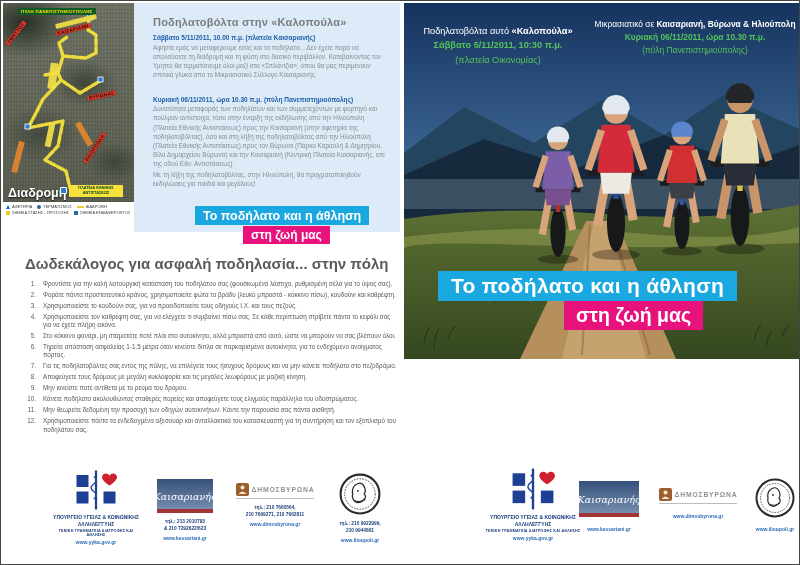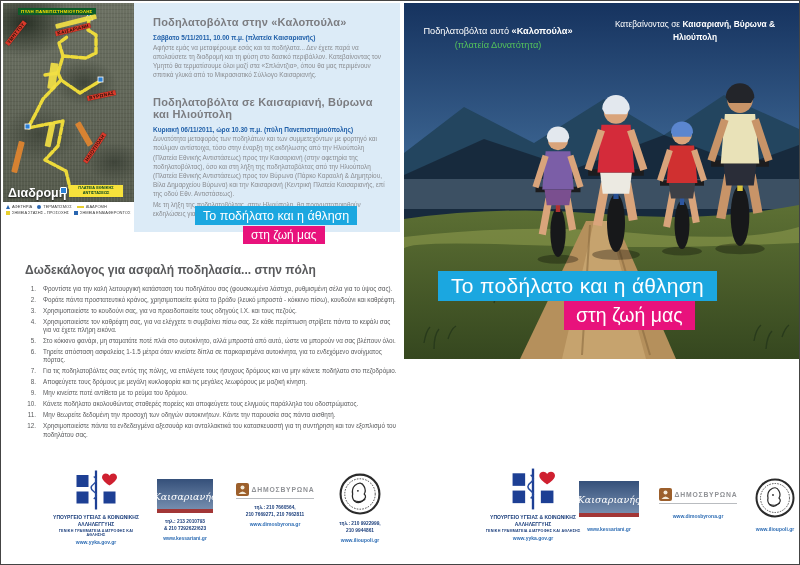--- a/index.html
+++ b/index.html
@@ -43,29 +43,29 @@
   
   #info-panel{left:133px;top:2px;width:266px;height:229px;background:#dcebf7;
        padding:13px 14px 0 19px;box-sizing:border-box;}
   .event-title{font-size:11px;font-weight:600;color:#7b7c80;margin:0 0 6px 0;letter-spacing:.2px;}
   .event-date{font-size:6.5px;font-weight:bold;color:#1f5fa9;}
   .event-body{font-size:6.4px;color:#8a8c90;line-height:1.42;margin-top:1.5px;}
   .event-note{font-size:6.4px;color:#8a8c90;line-height:1.42;margin-top:2px;}
   #event-2{margin-top:17px;}
 
   
-  .banner-cyan,.banner-magenta{color:#fff;font-weight:normal;white-space:nowrap;}
+  .banner-cyan,.banner-magenta{color:#fff;font-weight:bold;white-space:nowrap;}
   #banner-inner-1{left:194px;top:205px;background:#1ba7e0;font-size:12.5px;padding:2.5px 8px;}
   #banner-inner-2{left:242px;top:225px;background:#e8127c;font-size:12px;padding:2px 8px;}
   #banner-cover-1{left:437px;top:270px;background:#1ba7e0;font-size:21px;padding:3px 13px;letter-spacing:.3px;}
   #banner-cover-2{left:563px;top:300px;background:#e8127c;font-size:19.5px;padding:3px 12px;}
 
   
   #dodecalogue{left:24px;top:250px;width:372px;}
-  #dodeca-heading{font-size:12px;font-weight:600;color:#595a5c;margin:12px 0 8px 0;}
+  #dodeca-heading{font-size:15px;font-weight:600;color:#595a5c;margin:4px 0 8px 0;}
   #dodeca-list{list-style:none;margin:0;padding:0;}
   #dodeca-list li{display:flex;gap:7px;font-size:6.3px;color:#58595b;line-height:1.33;margin-bottom:2.6px;}
   #dodeca-list .num{width:11px;flex:0 0 11px;text-align:right;}
   #dodeca-list .txt{flex:1;}
 
   
   #photo{left:403px;top:2px;width:395px;height:356px;overflow:hidden;background:#1d3e70;}
   #photo svg{position:absolute;left:0;top:0;}
   .cover-head{position:absolute;text-align:center;line-height:1.55;}
   #cover-head-left{left:2px;top:21px;width:184px;font-size:9.2px;}
@@ -159,21 +159,20 @@
       </div>
   </div>
 
   <div class="abs" id="info-panel">
     <div id="event-1">
       <h3 class="event-title">Ποδηλατοβόλτα στην «Καλοπούλα»</h3>
       <div class="event-date">Σάββατο 5/11/2011, 10.00 π.μ. (πλατεία Καισαριανής)</div>
       <div class="event-body">Αφήστε εμάς να μεταφέρουμε εσάς και τα ποδήλατα... Δεν έχετε παρά να απολαύσετε τη διαδρομή και τη φύση στο δασικό περιβάλλον. Κατεβαίνοντας τον Υμηττό θα τερματίσουμε όλοι μαζί στα «Σπλάντζια», όπου θα μας περιμένουν σπιτικά γλυκά από το Μικρασιατικό Σύλλογο Καισαριανής.</div>
     </div>
     <div id="event-2">
-      <h3 class="event-title">Ποδηλατοβόλτα σε Καισαριανή, Βύρωνα και Ηλιούπολη</h3>
       <div class="event-date">Κυριακή 06/11/2011, ώρα 10.30 π.μ. (πύλη Πανεπιστημιούπολης)</div>
       <div class="event-body">Δυνατότητα μεταφοράς των ποδηλάτων και των συμμετεχόντων με φορτηγό και πούλμαν αντίστοιχα, τόσο στην έναρξη της εκδήλωσης από την Ηλιούπολη (Πλατεία Εθνικής Αντιστάσεως) προς την Καισαριανή (στην αφετηρία της ποδηλατοβόλτας), όσο και στη λήξη της ποδηλατοβόλτας από την Ηλιούπολη (Πλατεία Εθνικής Αντιστάσεως) προς τον Βύρωνα (Πάρκο Καραολή &amp; Δημητρίου, Βίλα Δημαρχείου Βύρωνα) και την Καισαριανή (Κεντρική Πλατεία Καισαριανής, επί της οδού Εθν. Αντιστάσεως).</div>
       <div class="event-note">Με τη λήξη της ποδηλατοβόλτας, στην Ηλιούπολη, θα πραγματοποιηθούν εκδηλώσεις για παιδιά και μεγάλους!</div>
     </div>
   </div>
 
   <div class="abs banner-cyan" id="banner-inner-1">Το ποδήλατο και η άθληση</div>
   <div class="abs banner-magenta" id="banner-inner-2">στη ζωή μας</div>
 
   <div class="abs" id="dodecalogue">
@@ -313,24 +312,27 @@
         <path d="M-7 -30 L7 -30 L5.5 -48 L-5.5 -48 Z" fill="#e9e2b8"></path>
         <line x1="-5.5" y1="-46" x2="-10.5" y2="-31" stroke="#c89468" stroke-width="2.8"></line>
         <line x1="5.5" y1="-46" x2="10.5" y2="-31" stroke="#c89468" stroke-width="2.8"></line>
         <circle cx="0" cy="-53" r="4.6" fill="#c89468"></circle>
         <path d="M-5.2 -54 A5.2 5.2 0 0 1 5.2 -54 L4 -52 L-4 -52 Z" fill="#23252a"></path>
       </g>
     </svg>
 
     <div class="cover-head" id="cover-head-left">
       <div><span class="ch-white">Ποδηλατοβόλτα αυτό</span> <span class="ch-white ch-bold">«Καλοπούλα»</span></div>
-      <div class="ch-green-n">(πλατεία Δυνατότητα)</div>
+      <div class="ch-green">Σάββατο 5/11/2011, 10:30 π.μ.</div>
+      <div class="ch-green-n">(πλατεία Οικονομίας)</div>
     </div>
     <div class="cover-head" id="cover-head-right">
-      <div><span class="ch-white">Κατεβαίνοντας σε</span> <span class="ch-white ch-bold">Καισαριανή, Βύρωνα &amp; Ηλιούπολη</span></div>
+      <div><span class="ch-white">Μικρασιατικό σε</span> <span class="ch-white ch-bold">Καισαριανή, Βύρωνα &amp; Ηλιούπολη</span></div>
+      <div class="ch-green">Κυριακή 06/11/2011, ώρα 10.30 π.μ.</div>
+      <div class="ch-green-n">(πύλη Πανεπιστημιούπολης)</div>
     </div>
   </div>
 
   <div class="abs banner-cyan" id="banner-cover-1">Το ποδήλατο και η άθληση</div>
   <div class="abs banner-magenta" id="banner-cover-2">στη ζωή μας</div>
 
 
   <div class="logo-block" id="fb-ministry-l">
     <svg width="46" height="42" viewBox="0 0 60 56">
       <rect x="4" y="8" width="16" height="16" fill="#1d3f94"></rect>

